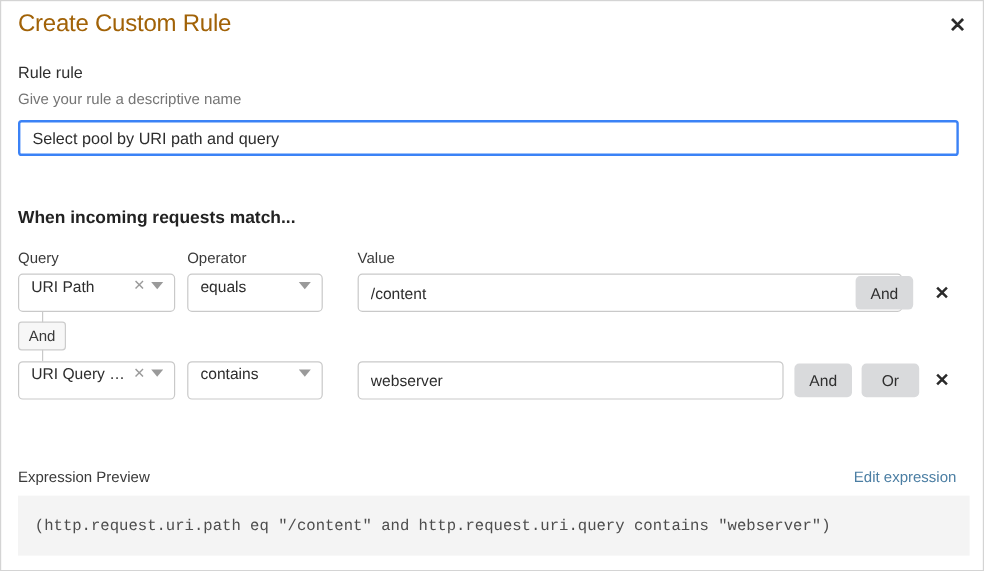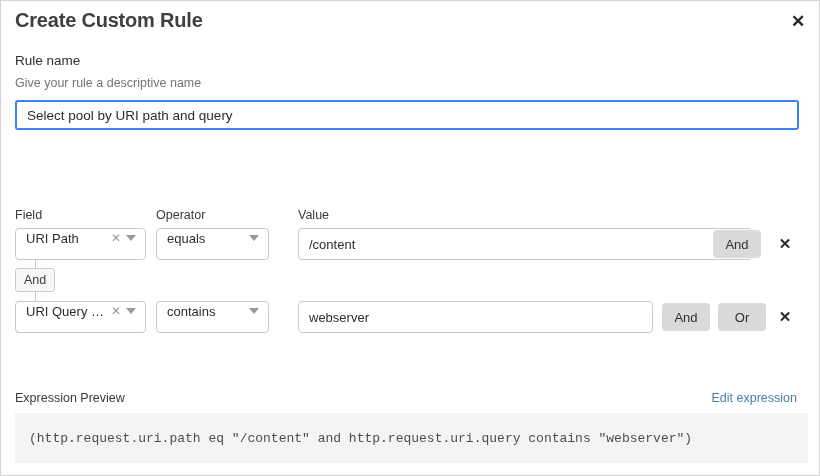--- a/index.html
+++ b/index.html
@@ -16,22 +16,22 @@
     background: #ffffff;
     border: 1px solid #d4d4d4;
     overflow: hidden;
   }
 
   
   .dialog-title {
     position: absolute;
     left: 14px; top: 8px;
     font-size: 20px;
-    font-weight: bold;
-    color: #404040;
+    font-weight: normal;
+    color: #a16207;
     letter-spacing: -0.2px;
   }
   .close-btn {
     position: absolute;
     right: 8px; top: 7px;
     width: 26px; height: 26px;
     display: flex; align-items: center; justify-content: center;
     cursor: pointer;
     color: #2a2a2a;
     font-size: 17px;
@@ -229,26 +229,27 @@
   }
 </style>
 </head>
 <body>
 
 <div class="panel">
 
   <div class="dialog-title">Create Custom Rule</div>
   <button class="close-btn">✕</button>
 
-  <div class="field-label" style="left:14px; top:52px;">Rule name</div>
+  <div class="field-label" style="left:14px; top:52px;">Rule rule</div>
   <div class="field-hint" style="left:14px; top:75px;">Give your rule a descriptive name</div>
   <input class="rule-name-input" type="text" value="Select pool by URI path and query" style="">
 
-
-  <div class="col-label col-field">Field</div>
+  <div class="section-heading">When incoming requests match...</div>
+
+  <div class="col-label col-field">Query</div>
   <div class="col-label col-operator">Operator</div>
   <div class="col-label col-value">Value</div>
 
   <div class="cond-row row-1">
     <div class="select-box select-field">
       <span class="select-text">URI Path</span>
       <span class="clear-x">✕</span>
       <span class="caret"></span>
     </div>
     <div class="select-box select-operator">

